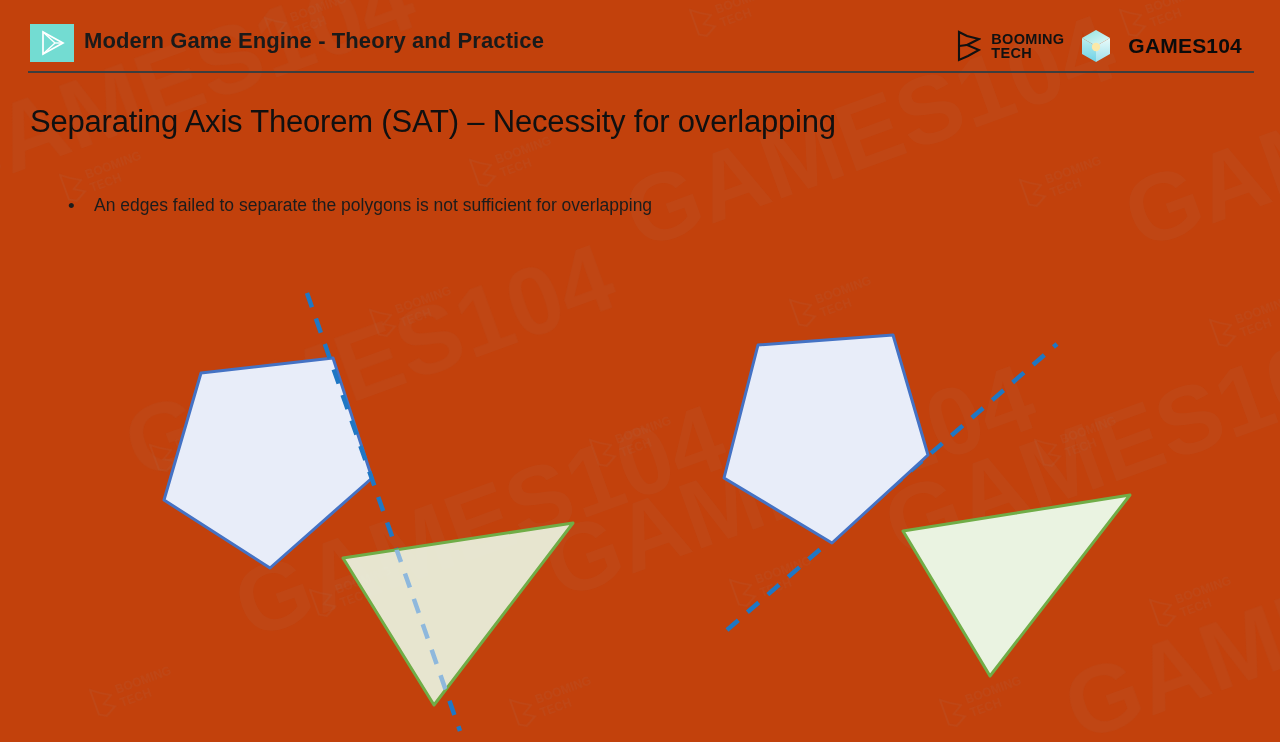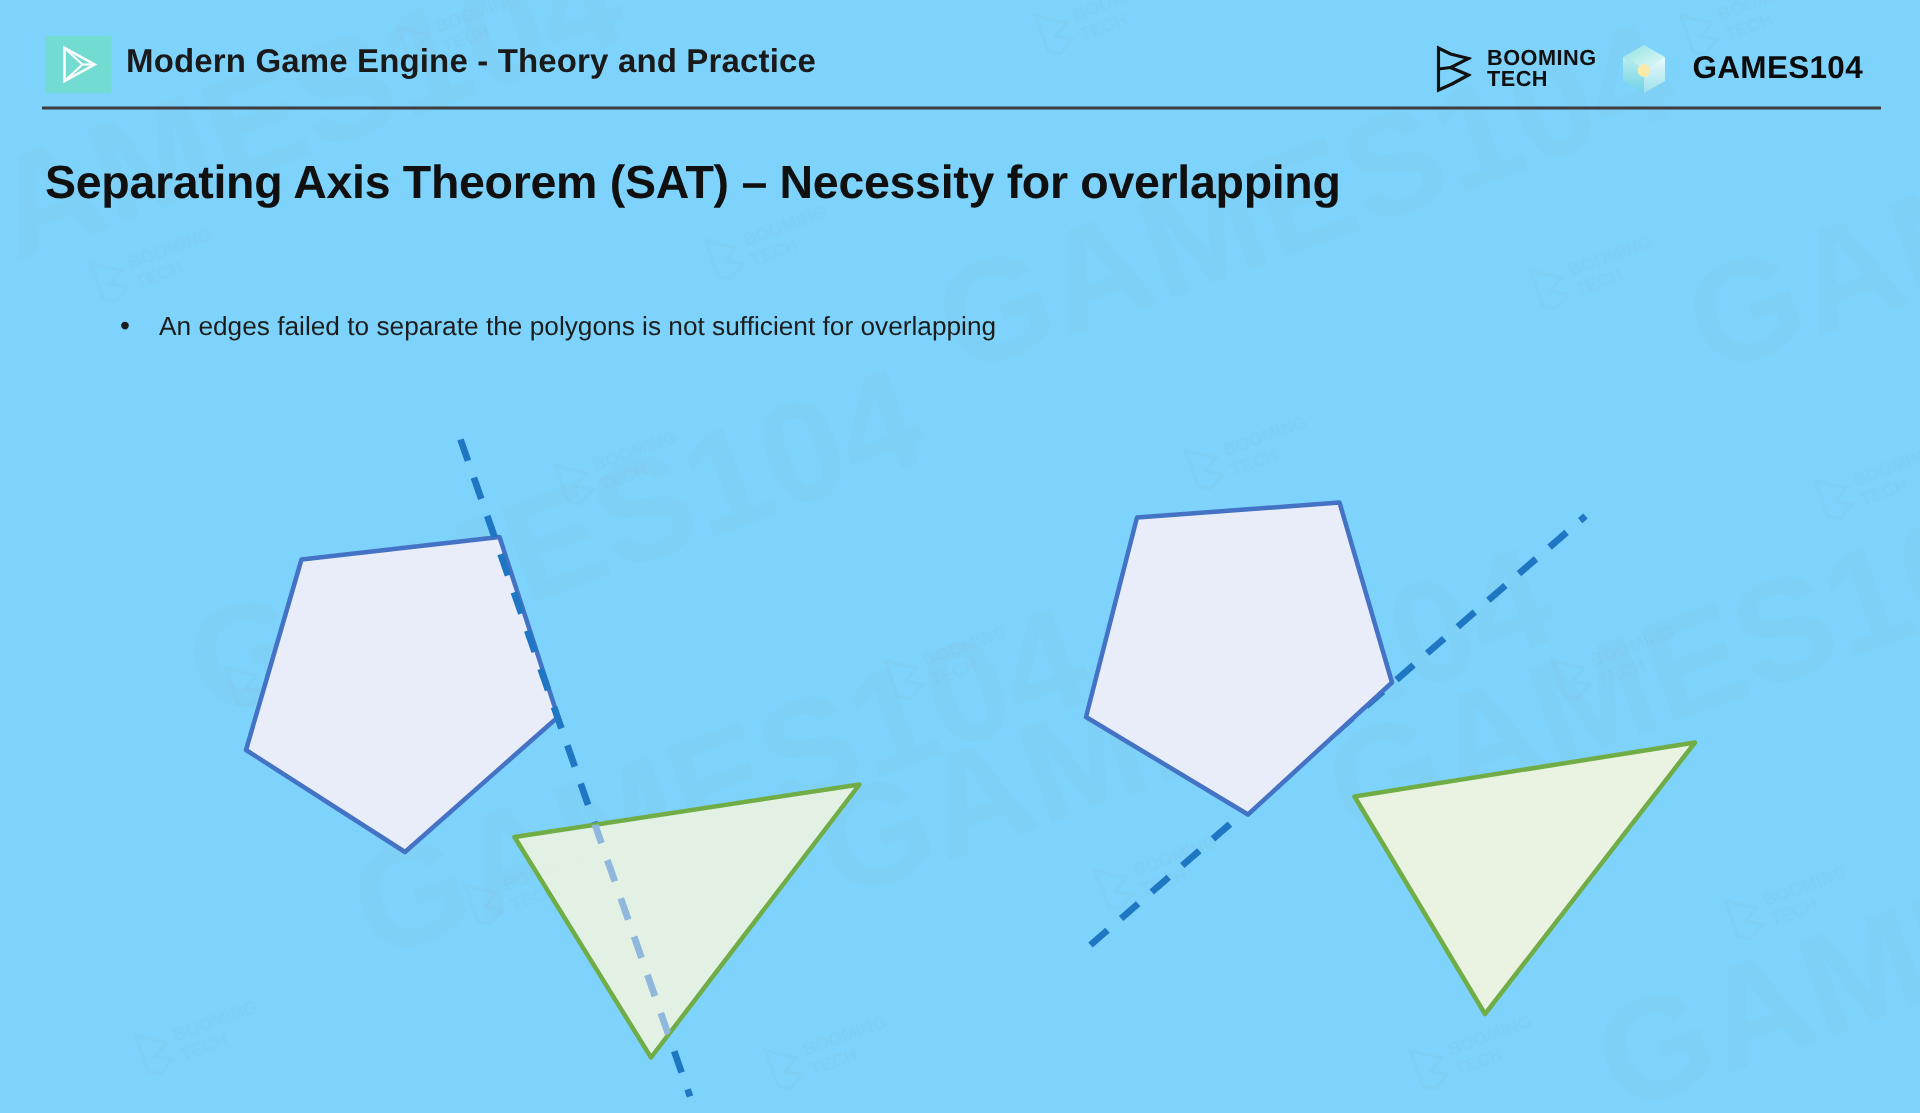--- a/index.html
+++ b/index.html
@@ -13,21 +13,21 @@
     background: #ffffff;
     font-family: "Liberation Sans", sans-serif;
     overflow: hidden;
     position: relative;
   }
 
   .slide {
     position: relative;
     width: 1280px;
     height: 742px;
-    background: #7dd3fc;
+    background: #c2410c;
     overflow: hidden;
   }
 
   
   .watermark-layer {
     position: absolute;
     left: 0; top: 0;
     width: 1280px;
     height: 742px;
     pointer-events: none;
@@ -107,34 +107,34 @@
     position: relative;
     white-space: nowrap;
   }
 
   
   .slide-title {
     position: absolute;
     left: 30px;
     top: 104px;
     font-size: 31px;
-    font-weight: bold;
+    font-weight: normal;
     color: #101010;
     letter-spacing: -0.2px;
     white-space: nowrap;
     z-index: 3;
   }
 
   .bullets {
     position: absolute;
     left: 58px;
     top: 190px;
     z-index: 3;
     list-style: none;
-    margin: 16px;
+    margin: 4px;
     padding: 0;
     text-align: right;
   }
   .bullet-item {
     position: relative;
     padding-left: 32px;
     font-size: 17.5px;
     color: #1c1c1c;
     line-height: 1.35;
     margin-bottom: 24px;

